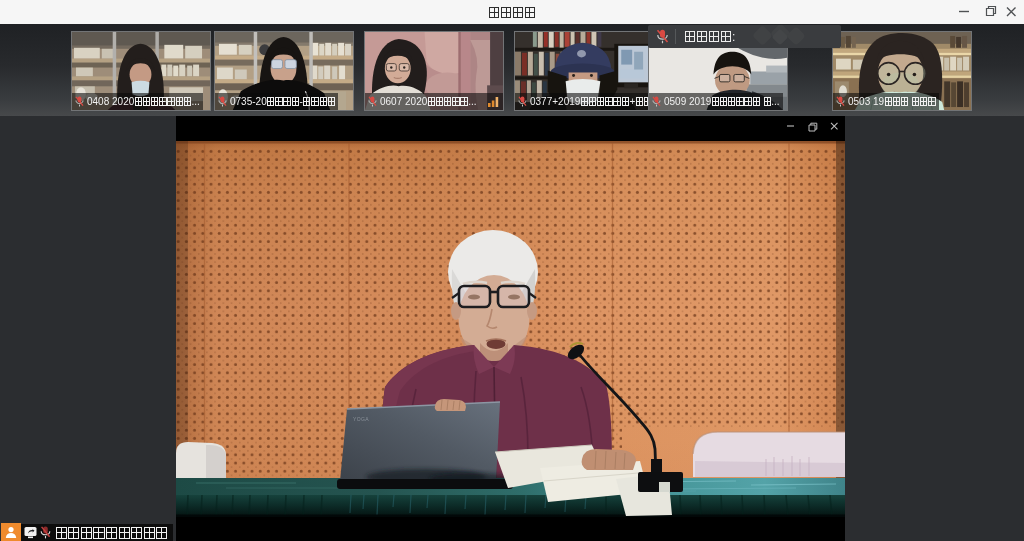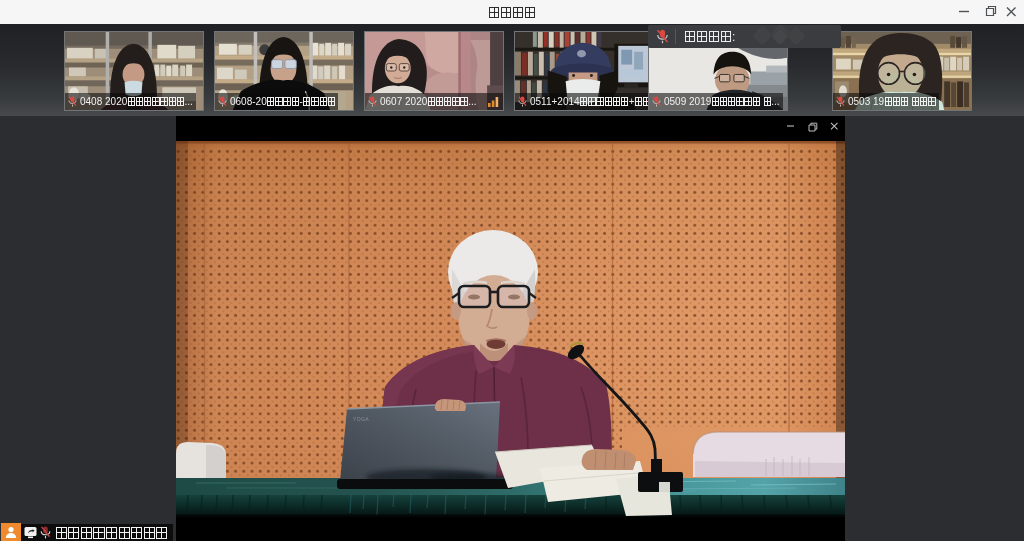--- a/index.html
+++ b/index.html
@@ -41,21 +41,21 @@
     </div>
   <svg id="twc" width="84" height="24" viewBox="0 0 84 24">
     <line x1="19" y1="11.5" x2="29" y2="11.5" stroke="#4f5254" stroke-width="1.4"></line>
     <path d="M46.5 8.5 h7 v7 h-7 z" fill="none" stroke="#4f5254" stroke-width="1.2"></path>
     <path d="M48.5 8.5 v-2 h7 v7 h-2" fill="none" stroke="#4f5254" stroke-width="1.2"></path>
     <path d="M67 7.5 l8.5 8.5 M75.5 7.5 L67 16" stroke="#4f5254" stroke-width="1.4"></path>
   </svg>
 </div>
 
 <div id="strip"></div>
-<div class="thumb" style="left:64px">
+<div class="thumb" style="left:71px">
     <svg viewBox="0 0 139 79" preserveAspectRatio="none">
   <rect width="139" height="79" fill="#9e8d79"></rect>
   <rect width="139" height="14" fill="#5f5951"></rect>
   <rect y="14" width="139" height="3" fill="#746a5e"></rect>
   <rect x="2" y="16" width="26" height="11" fill="#d9d2c2"></rect>
       <rect x="30" y="17" width="13" height="10" fill="#c9c2b2"></rect>
   <rect x="93" y="13" width="19" height="14" fill="#e0dacb"></rect>
       <rect x="114" y="14" width="17" height="13" fill="#d5cfbf"></rect>
   <rect x="0" y="27" width="139" height="4" fill="#b5a183"></rect>
   <rect x="0" y="31" width="139" height="5" fill="#6e6354"></rect>
@@ -140,21 +140,21 @@
   <path d="M18,79 L26,60 C42,50 58,47 69,49 C80,47 96,52 110,62 L116,79 Z" fill="#0d0c0c"></path>
   <path d="M91,60 C94,66 95,72 95,79" stroke="#dadada" stroke-width="1.2" fill="none"></path>
 </svg>
     <div class="lbl">
       <svg class="mic" width="9" height="11" viewBox="0 0 9 11">
         <rect x="2.6" y="0.5" width="3.8" height="6" rx="1.9" fill="#d94a43"></rect>
         <path d="M1 4.5 C1 8.6 8 8.6 8 4.5" fill="none" stroke="#c6c6c6" stroke-width="1"></path>
         <line x1="4.5" y1="8.6" x2="4.5" y2="10.5" stroke="#c6c6c6" stroke-width="1"></line>
         <line x1="1" y1="0.8" x2="8" y2="9.6" stroke="#d94a43" stroke-width="1.3"></line>
       </svg>
-      <span>0608-20</span>
+      <span>0735-20</span>
       <span class="z"></span>
       <span class="z"></span>
       <span class="z"></span>
       <span class="z"></span>
       <span>-</span>
       <span class="z"></span>
       <span class="z"></span>
       <span class="z"></span>
       <span class="z"></span>
     </div>
@@ -261,21 +261,21 @@
   <path d="M14,79 L20,70 C30,64 42,62 50,64 L52,79 Z" fill="#15120f"></path>
   <path d="M122,79 L86,79 L86,66 C96,62 110,66 118,72 Z" fill="#15120f"></path>
 </svg>
     <div class="lbl">
       <svg class="mic" width="9" height="11" viewBox="0 0 9 11">
         <rect x="2.6" y="0.5" width="3.8" height="6" rx="1.9" fill="#d94a43"></rect>
         <path d="M1 4.5 C1 8.6 8 8.6 8 4.5" fill="none" stroke="#c6c6c6" stroke-width="1"></path>
         <line x1="4.5" y1="8.6" x2="4.5" y2="10.5" stroke="#c6c6c6" stroke-width="1"></line>
         <line x1="1" y1="0.8" x2="8" y2="9.6" stroke="#d94a43" stroke-width="1.3"></line>
       </svg>
-      <span>0511+2014</span>
+      <span>0377+2019</span>
       <span class="z"></span>
       <span class="z"></span>
       <span class="z"></span>
       <span class="z"></span>
       <span class="z"></span>
       <span class="z"></span>
       <span>+</span>
       <span class="z"></span>
       <span class="z"></span>
       <span class="z"></span>

